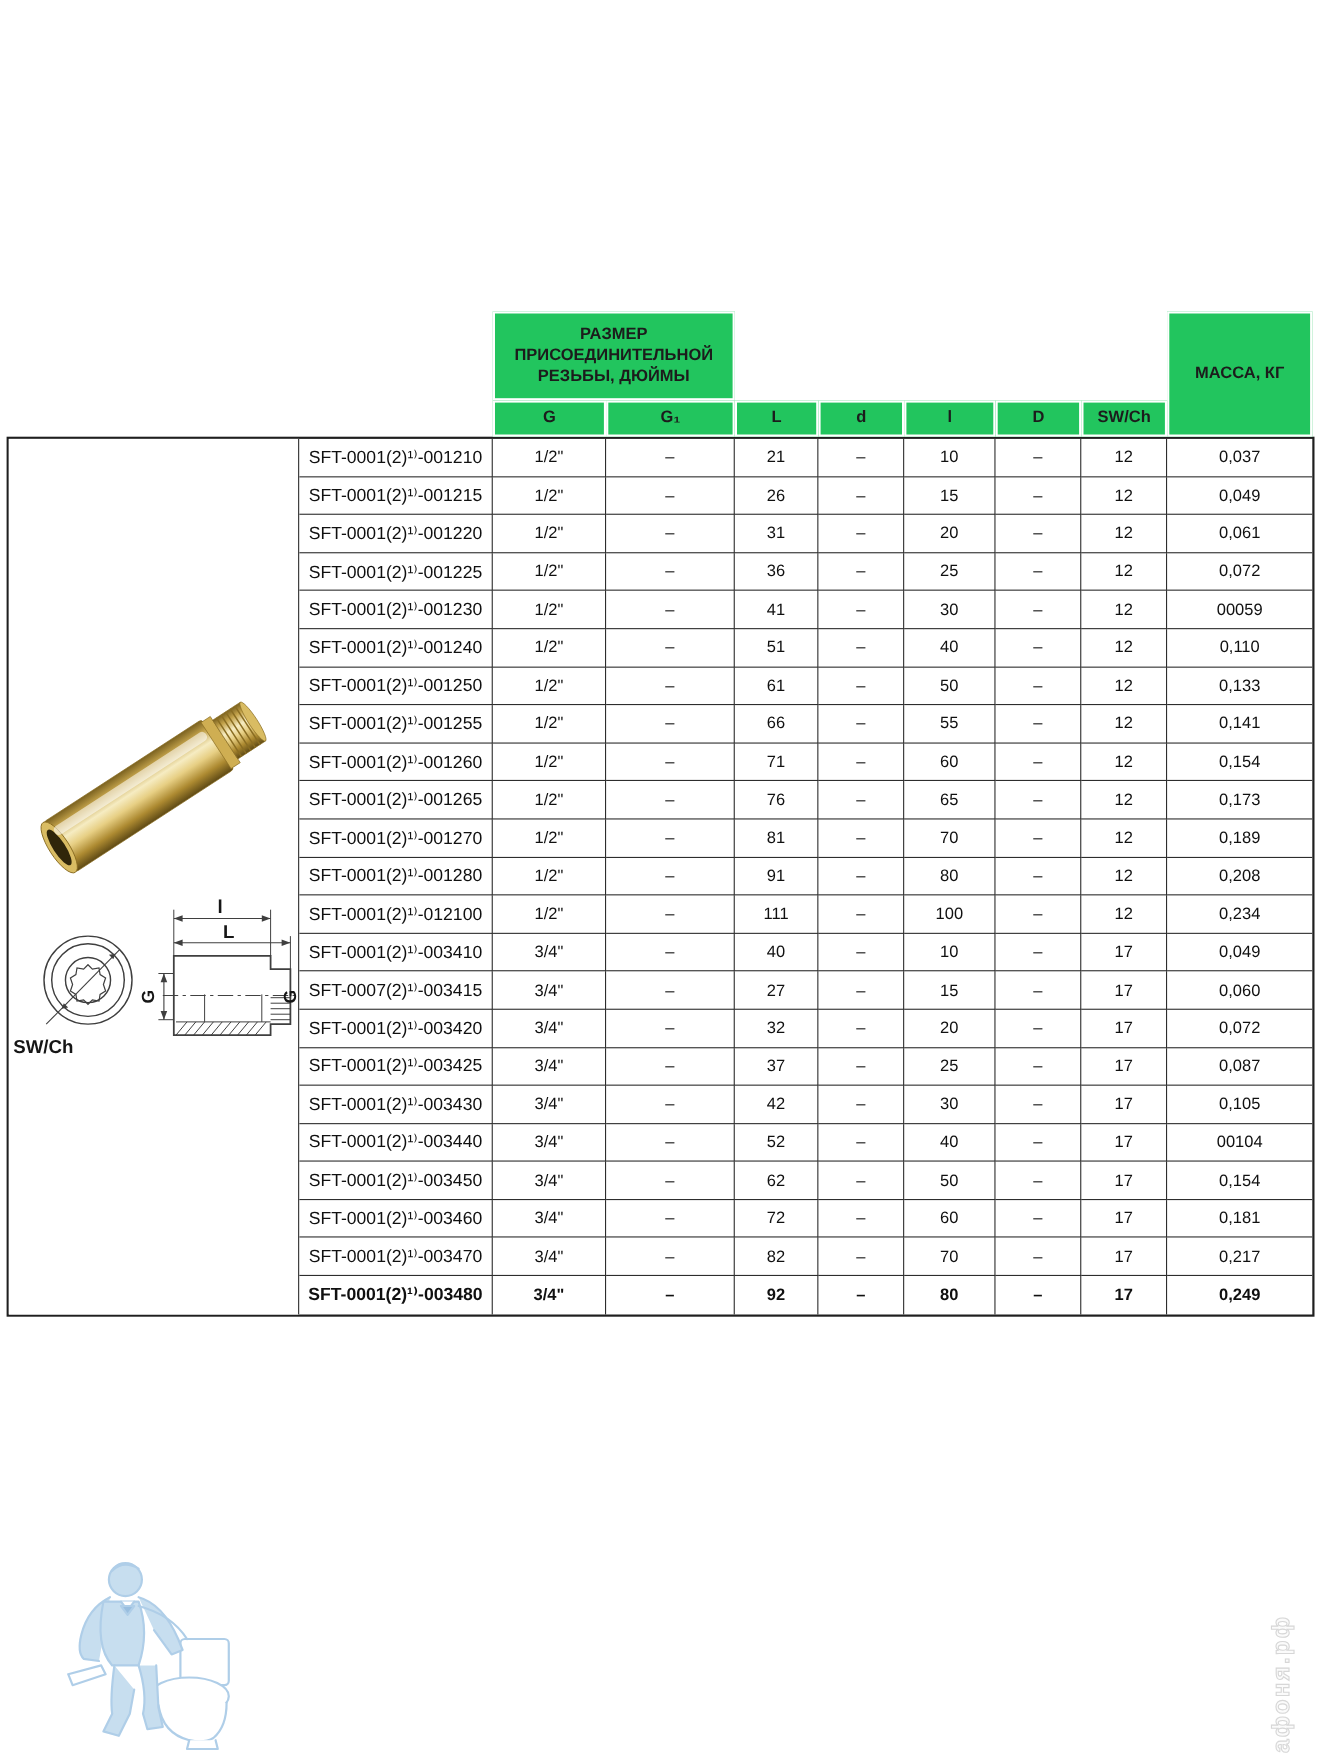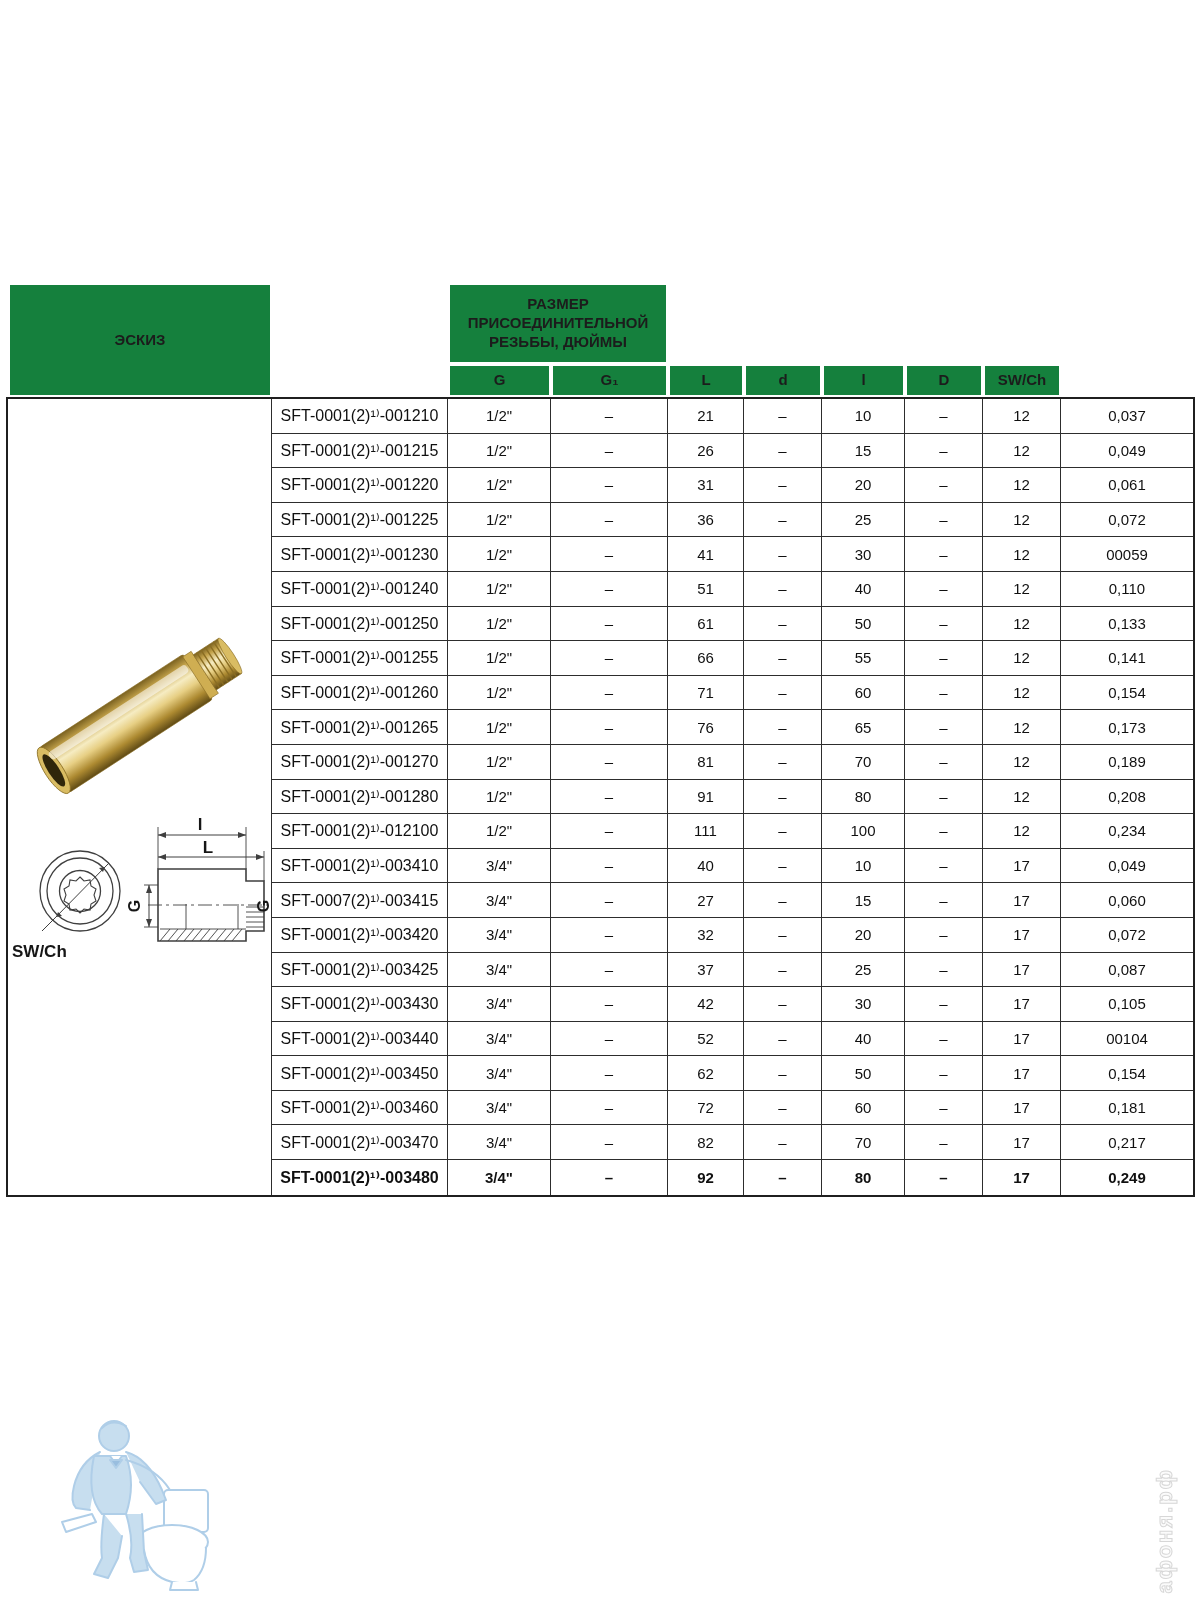--- a/index.html
+++ b/index.html
@@ -11,21 +11,21 @@
   
   .spec-table{position:absolute;left:8px;top:283px;width:1185px;}
 
   
   .thead{
     display:grid;
     grid-template-columns:264px 176px 103px 117px 76px 78px 83px 78px 78px 132px;
     grid-template-rows:81px 33px;
   }
   .hcell{
-    background:#15803d;
+    background:#22c55e;
     border:2px solid #ffffff;
     box-sizing:border-box;
     display:flex;align-items:center;justify-content:center;text-align:center;
     font-weight:bold;font-size:15px;color:#1c1c1c;line-height:1.25;
     padding:2px 4px;
   }
   .h-sketch {grid-area:1 / 1 / 3 / 2;}
   .h-article{grid-area:1 / 2 / 3 / 3;}
   .h-thread {grid-area:1 / 3 / 2 / 5;}
   .h-dims   {grid-area:1 / 5 / 2 / 10;}
@@ -68,22 +68,22 @@
     font-size:22px;font-weight:bold;letter-spacing:2px;
     color:#fbfbfb;-webkit-text-stroke:1px #d7d7d7;
   }
 </style>
 </head>
 <body>
 
 <div class="spec-table">
 
   <div class="thead">
-    <div class="hcell h-sketch">ЭСКИЗ</div>
     <div class="hcell h-thread">РАЗМЕР ПРИСОЕДИНИТЕЛЬНОЙ РЕЗЬБЫ, ДЮЙМЫ</div>
+    <div class="hcell h-mass">МАССА, КГ</div>
     <div class="hcell sc3">G</div>
     <div class="hcell sc4">G₁</div>
     <div class="hcell sc5">L</div>
     <div class="hcell sc6">d</div>
     <div class="hcell sc7">l</div>
     <div class="hcell sc8">D</div>
     <div class="hcell sc9">SW/Ch</div>
   </div>
 
   <div class="tbody" id="body-grid">

